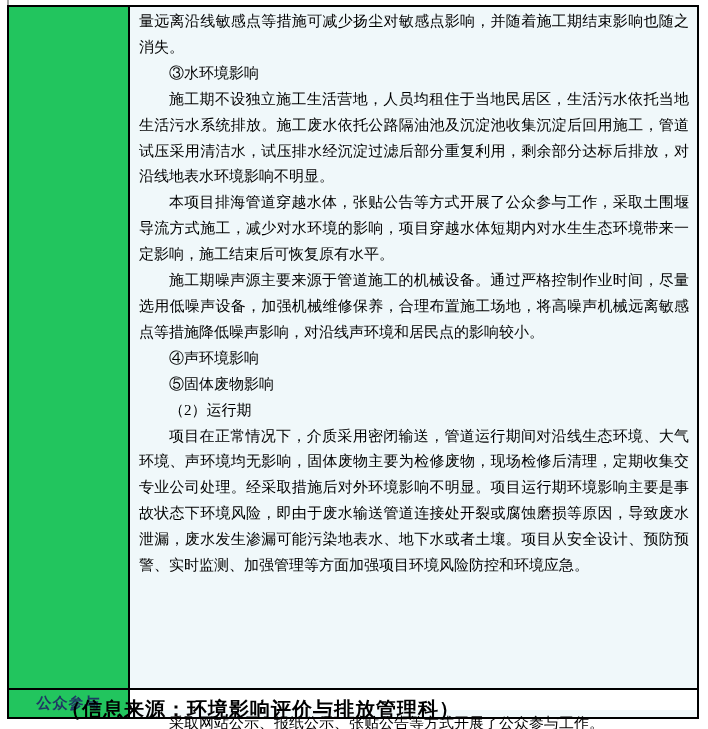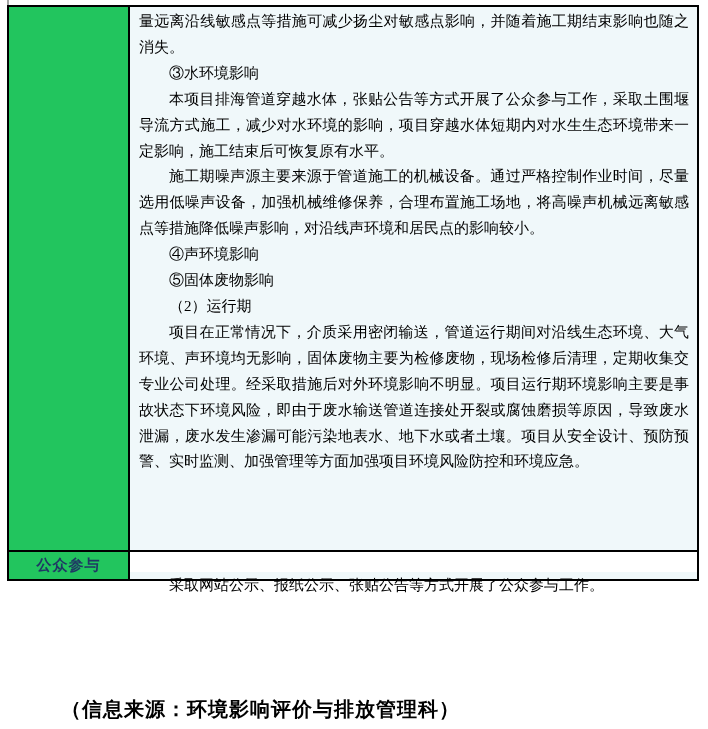--- a/index.html
+++ b/index.html
@@ -18,21 +18,21 @@
     top: 0;
     width: 2px;
     height: 5px;
     background: #a6a6a6;
   }
   .doc-table {
     position: absolute;
     left: 7px;
     top: 5px;
     width: 692px;
-    height: 576px;
+    height: 714px;
     border: 2px solid #000;
     box-sizing: border-box;
     display: flex;
     flex-direction: column;
   }
   .trow { display: flex; min-height: 0; }
   .trow-main {
     flex: 1 1 auto;
     border-bottom: 2px solid #000;
   }
@@ -89,20 +89,21 @@
 <body>
 
 <div class="page-break-tick"></div>
 
 <div class="doc-table">
   <div class="trow trow-main">
     <div class="cell-label"></div>
     <div class="cell-body">
         <div class="para">量远离沿线敏感点等措施可减少扬尘对敏感点影响，并随着施工期结束影响也随之消失。</div>
         <div class="para indent">③水环境影响</div>
+        <div class="para indent">施工期不设独立施工生活营地，人员均租住于当地民居区，生活污水依托当地生活污水系统排放。施工废水依托公路隔油池及沉淀池收集沉淀后回用施工，管道试压采用清洁水，试压排水经沉淀过滤后部分重复利用，剩余部分达标后排放，对沿线地表水环境影响不明显。</div>
         <div class="para indent">本项目排海管道穿越水体，张贴公告等方式开展了公众参与工作，采取土围堰导流方式施工，减少对水环境的影响，项目穿越水体短期内对水生生态环境带来一定影响，施工结束后可恢复原有水平。</div>
         <div class="para indent">施工期噪声源主要来源于管道施工的机械设备。通过严格控制作业时间，尽量选用低噪声设备，加强机械维修保养，合理布置施工场地，将高噪声机械远离敏感点等措施降低噪声影响，对沿线声环境和居民点的影响较小。</div>
         <div class="para indent">④声环境影响</div>
         <div class="para indent">⑤固体废物影响</div>
         <div class="para indent">（2）运行期</div>
         <div class="para indent">项目在正常情况下，介质采用密闭输送，管道运行期间对沿线生态环境、大气环境、声环境均无影响，固体废物主要为检修废物，现场检修后清理，定期收集交专业公司处理。经采取措施后对外环境影响不明显。项目运行期环境影响主要是事故状态下环境风险，即由于废水输送管道连接处开裂或腐蚀磨损等原因，导致废水泄漏，废水发生渗漏可能污染地表水、地下水或者土壤。项目从安全设计、预防预警、实时监测、加强管理等方面加强项目环境风险防控和环境应急。</div>
       </div>
   </div>
   <div class="trow trow-pp">
     <div class="cell-label">

